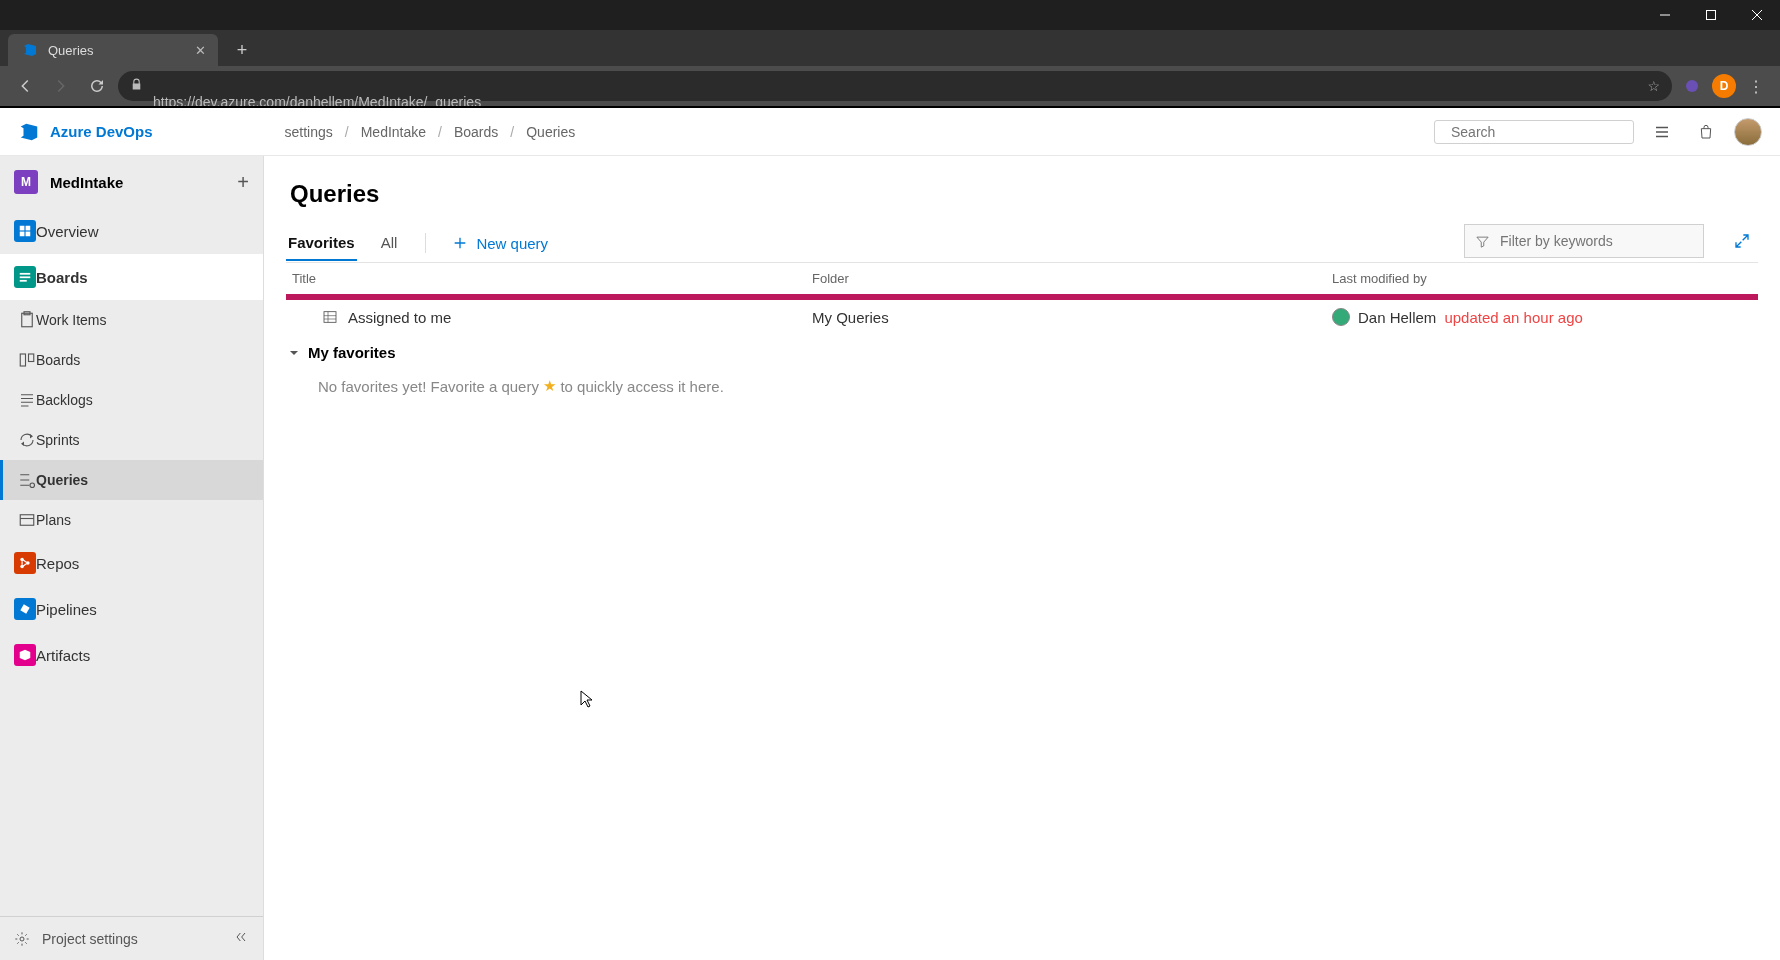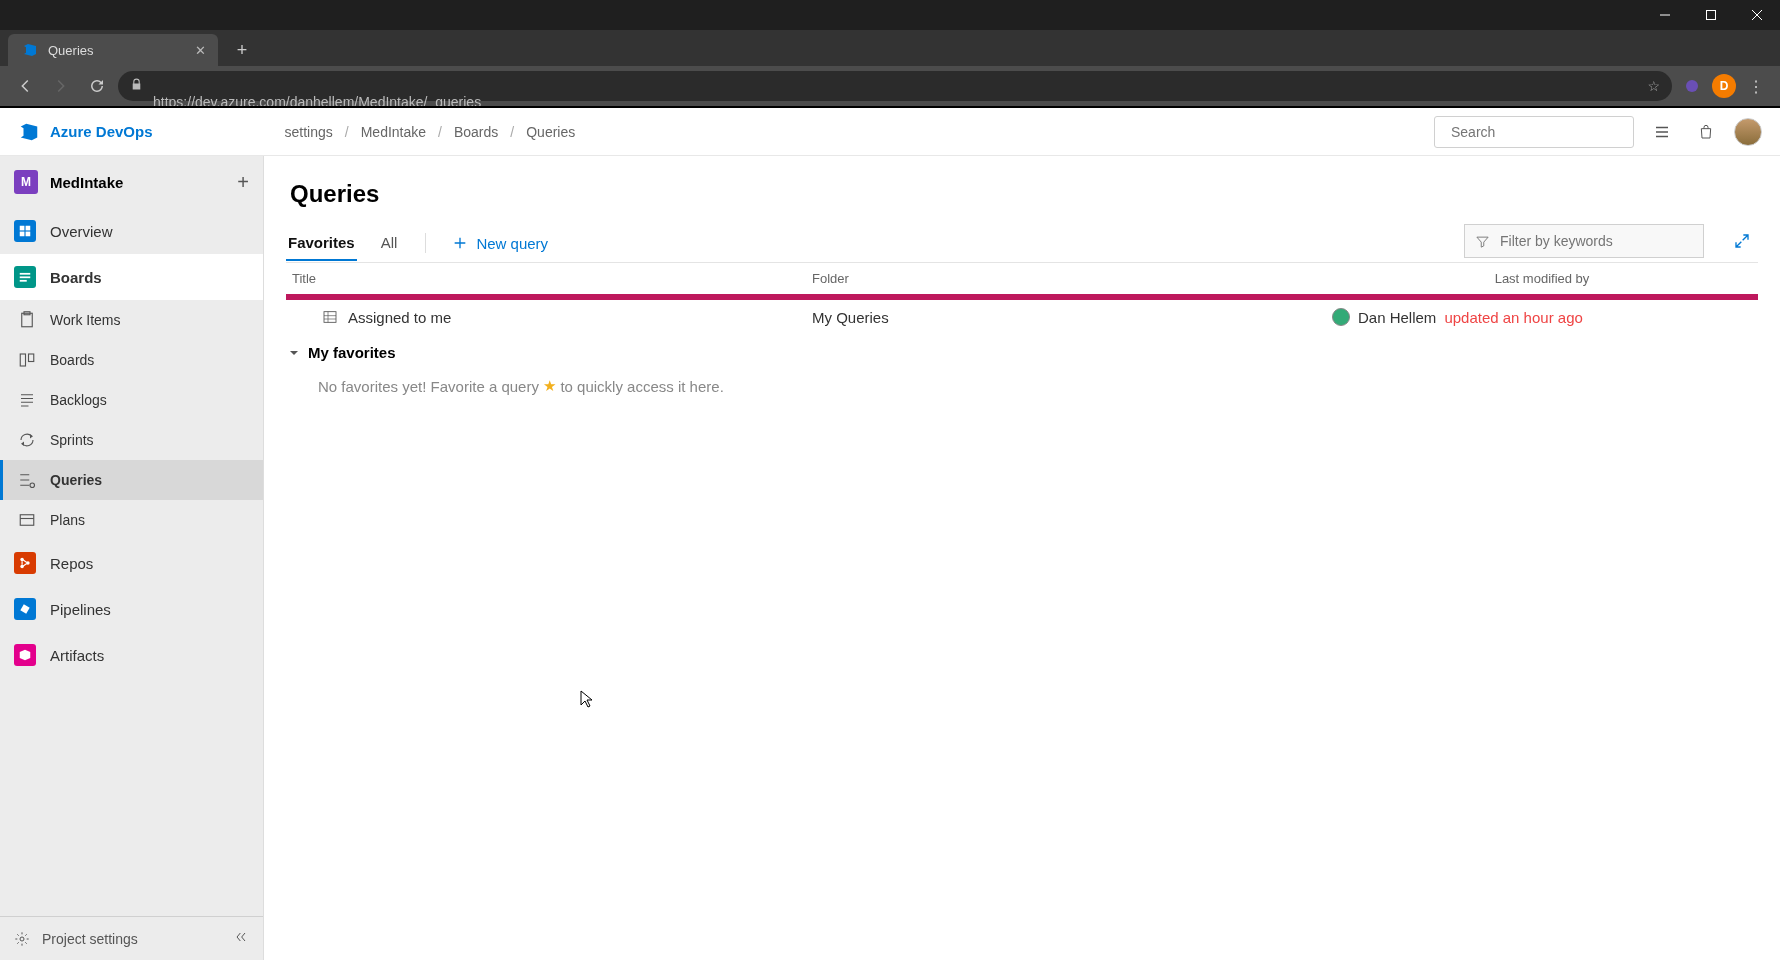--- a/index.html
+++ b/index.html
@@ -25,33 +25,33 @@
 
 
 .app { flex: 1; display: flex; flex-direction: column; background: #fff; border-top: 2px solid #000; }
 .top-header { height: 48px; display: flex; align-items: center; padding: 0 18px; gap: 12px; border-bottom: 1px solid #e8e8e8; }
 .brand { display: flex; align-items: center; gap: 10px; color: #0078d4; font-weight: 600; font-size: 15px; }
 .brand svg { width: 22px; height: 22px; }
 .breadcrumbs { display: flex; align-items: center; gap: 12px; color: #666; font-size: 14px; margin-left: 120px; }
 .breadcrumbs .sep { color: #aaa; }
 .bc-link { color: #666; }
 .spacer { flex: 1; }
-.search-box { width: 200px; height: 32px; border: 1px solid #d0d0d0; border-radius: 3px; display: flex; align-items: center; padding: 0 8px; gap: 8px; color: #888; font-size: 14px; }
+.search-box { width: 200px; height: 24px; border: 1px solid #d0d0d0; border-radius: 3px; display: flex; align-items: center; padding: 0 8px; gap: 8px; color: #888; font-size: 14px; }
 .search-box input { border: none; outline: none; flex: 1; font-size: 14px; }
 .hdr-icon { width: 32px; height: 32px; display: flex; align-items: center; justify-content: center; color: #555; }
 .avatar-img { width: 28px; height: 28px; border-radius: 50%; background: linear-gradient(#c49a6c,#8a6d3b); border: 1px solid #ccc; }
 
 .body { flex: 1; display: flex; min-height: 0; }
 
 
 .sidebar { width: 264px; background: #ececec; display: flex; flex-direction: column; border-right: 1px solid #ddd; }
 .project-row { height: 52px; display: flex; align-items: center; padding: 0 14px; gap: 12px; font-weight: 600; font-size: 15px; }
 .project-badge { width: 24px; height: 24px; border-radius: 3px; background: #7b3fbf; color: #fff; display: flex; align-items: center; justify-content: center; font-size: 12px; font-weight: 600; }
 .project-row .add { margin-left: auto; color: #555; font-size: 20px; font-weight: 300; }
-.nav-item { height: 46px; display: flex; align-items: center; padding: 0 14px; gap: 14px; font-size: 15px; color: #333; cursor: pointer; }
+.nav-item { height: 46px; display: flex; align-items: center; padding: 0 14px; font-size: 15px; color: #333; cursor: pointer; }
 .nav-item.active { background: #fff; }
 .nav-item.sub { padding-left: 18px; font-size: 14px; height: 40px; }
 .nav-item.selected { background: #d8d8d8; font-weight: 600; position: relative; }
 .nav-item.selected::before { content: ""; position: absolute; left: 0; top: 0; bottom: 0; width: 3px; background: #0078d4; }
 .nav-item .icon-box { width: 22px; height: 22px; display: flex; align-items: center; justify-content: center; }
 .nav-item .icon-box.filled { border-radius: 3px; }
 .sub-icon { width: 18px; height: 18px; color: #555; }
 .collapse-row { margin-top: auto; border-top: 1px solid #d0d0d0; height: 44px; display: flex; align-items: center; padding: 0 14px; gap: 12px; color: #555; font-size: 14px; }
 .collapse-row .chev { margin-left: auto; }
 
@@ -63,21 +63,21 @@
 .tab-btn.active { color: #111; font-weight: 600; border-bottom-color: #0078d4; }
 .tab-sep { width: 1px; height: 20px; background: #ddd; margin: 0 4px; }
 .new-query { display: flex; align-items: center; gap: 8px; color: #0078d4; font-size: 15px; }
 .filter-box { margin-left: auto; width: 240px; height: 34px; border: 1px solid #d0d0d0; background: #f8f8f8; display: flex; align-items: center; padding: 0 10px; gap: 10px; color: #888; font-size: 14px; margin-bottom: 4px; }
 .filter-box input { border: none; background: transparent; outline: none; flex: 1; font-size: 14px; }
 .expand-btn { width: 32px; height: 32px; display: flex; align-items: center; justify-content: center; color: #0078d4; margin-bottom: 4px; }
 
 .col-headers { display: flex; padding: 8px 6px; font-size: 13px; color: #666; border-bottom: 6px solid #be185d; }
 .col-title { flex: 0 0 520px; }
 .col-folder { flex: 0 0 520px; }
-.col-mod { flex: 1; text-align: center; }
+.col-mod { flex: 1; }
 
 .section-title { font-weight: 600; font-size: 15px; padding: 10px 6px; }
 .query-row { display: flex; align-items: center; padding: 8px 6px; font-size: 15px; color: #333; }
 .query-row .q-title { flex: 0 0 520px; display: flex; align-items: center; gap: 10px; padding-left: 30px; }
 .query-row .q-folder { flex: 0 0 520px; }
 .query-row .q-mod { flex: 1; display: flex; align-items: center; gap: 8px; }
 .user-dot { width: 18px; height: 18px; border-radius: 50%; background: #3a7; border: 1px solid #888; }
 .time-text { color: #ef4444; }
 .group-header { display: flex; align-items: center; gap: 8px; font-weight: 600; font-size: 15px; padding: 10px 2px; }
 .group-header svg { width: 12px; height: 12px; }

